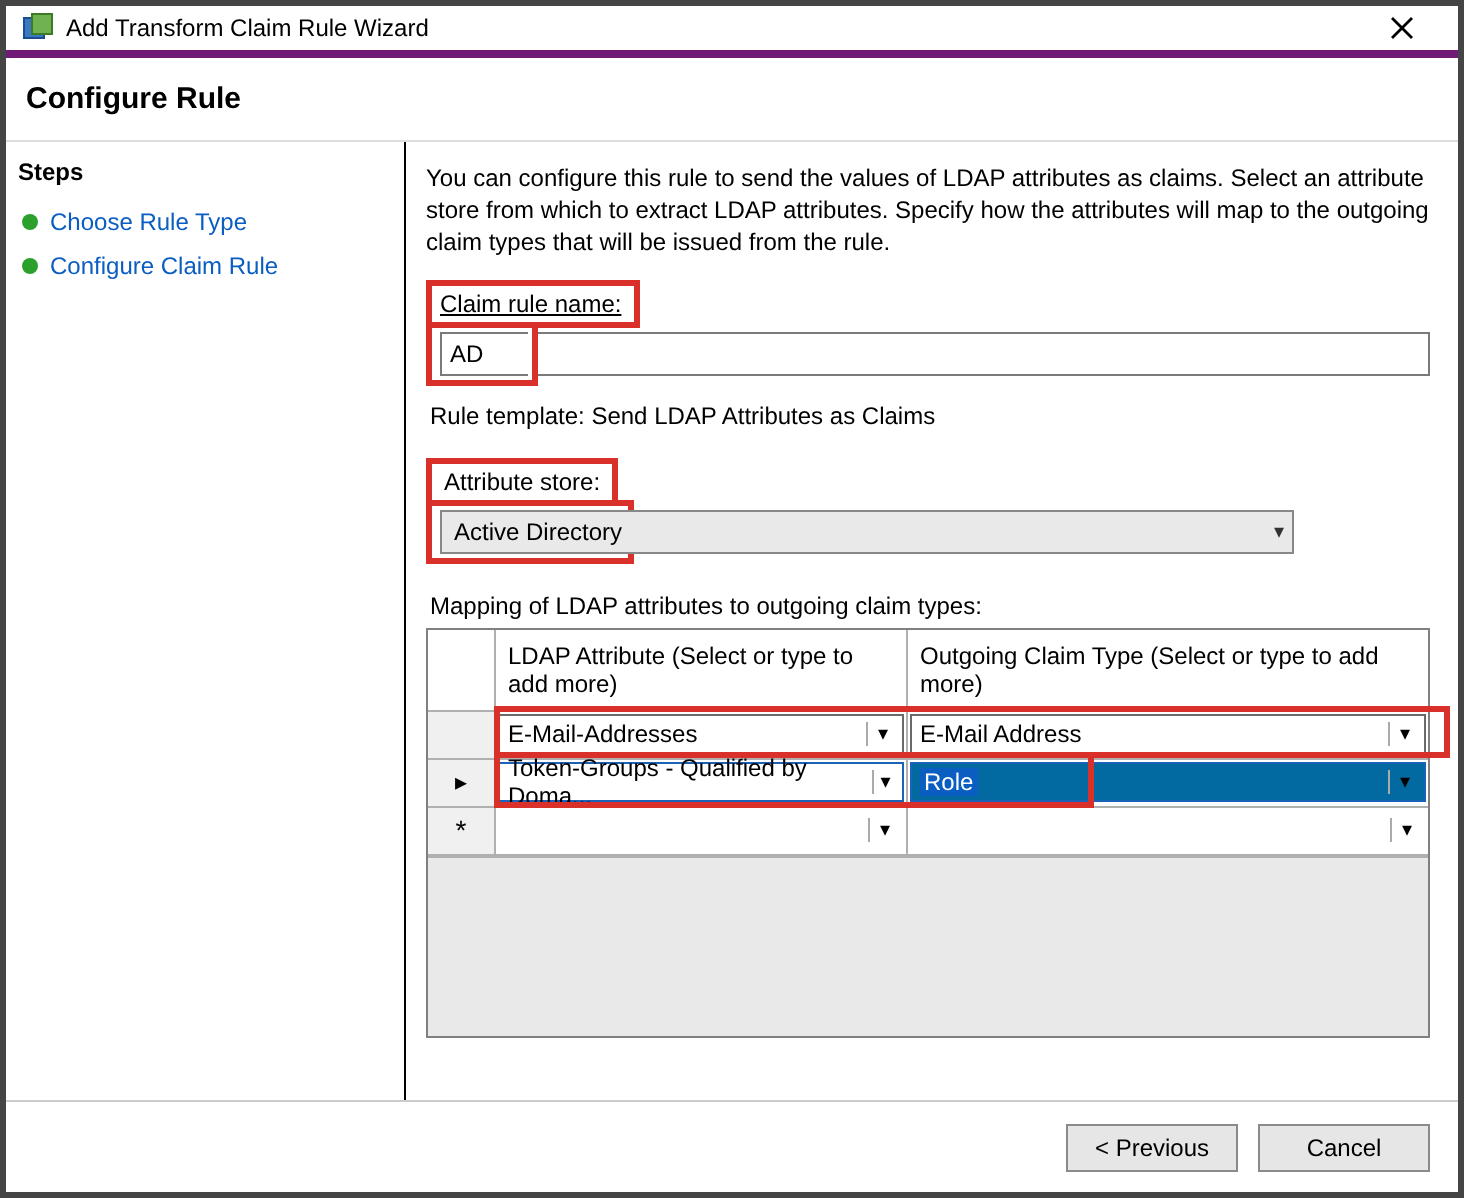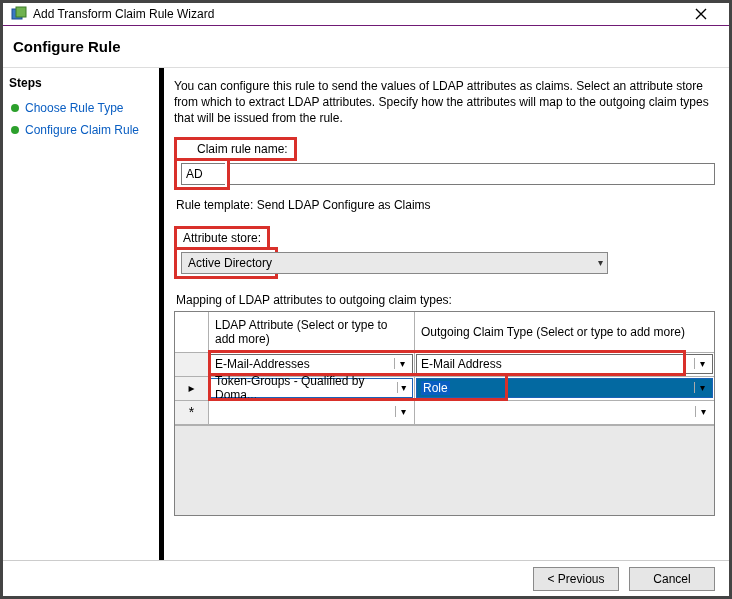--- a/index.html
+++ b/index.html
@@ -15,21 +15,21 @@
     border: 3px solid #444;
     display: flex;
     flex-direction: column;
     position: relative;
   }
   .titlebar {
     height: 18px;
     display: flex;
     align-items: center;
     padding: 11px 8px;
-    border-bottom: 1px solid #701a75;
+    border-bottom: 4px solid #701a75;
   }
   .titlebar .icon {
     width: 16px; height: 16px; margin-right: 6px;
     display: inline-flex; align-items:center; justify-content:center;
   }
   .titlebar .title { flex: 1; font-size: 12px; }
   .titlebar .close {
     width: 40px; height: 28px;
     display:flex; align-items:center; justify-content:center;
     font-size: 14px;
@@ -38,22 +38,22 @@
     padding: 12px 10px;
     border-bottom: 1px solid #ddd;
   }
   .header h1 { font-size: 15px; font-weight: bold; }
   .body {
     flex: 1;
     display: flex;
     overflow: hidden;
   }
   .sidebar {
-    width: 161px;
-    border-right: 5px solid #000000;
+    width: 200px;
+    border-right: 1px solid #000000;
     padding: 8px 6px;
   }
   .sidebar .steps-title { font-weight: bold; margin-bottom: 8px; font-size:12px;}
   .step {
     display: flex; align-items: center;
     padding: 3px 2px; margin-bottom: 2px;
     color: #0a5ec2;
     cursor: default;
   }
   .bullet {
@@ -62,22 +62,23 @@
   }
   .content {
     flex: 1;
     padding: 10px 14px 10px 10px;
     overflow: auto;
   }
   .desc { font-size: 12px; line-height: 1.35; margin-bottom: 10px; }
   .hl-box {
     border: 3px solid #d9302a;
     display: inline-block;
-    padding: 2px 6px 2px 20px;
+    padding: 2px 6px 2px 4px;
     margin-bottom: 2px;
+    text-decoration: underline;
   }
   .label { font-size: 12px; }
   .text-input {
     width: 100%;
     height: 22px;
     border: 1px solid #7a7a7a;
     padding: 2px 4px;
     font-size: 12px;
     font-family: inherit;
   }
@@ -156,21 +157,21 @@
   }
   .grid-wrap { position:relative; }
   .grid-body-pad {
     height: 90px;
     background:#e9e9e9;
     border-top:1px solid #b0b0b0;
   }
   .grid-row .col-handle { background:#f0f0f0; font-size:12px;}
   .footer {
     border-top: 1px solid #ccc;
-    height: 36px;
+    height: 46px;
     display:flex;
     align-items:center;
     justify-content:flex-end;
     padding: 0 14px;
     gap: 10px;
   }
   .btn {
     min-width: 86px;
     height: 24px;
     border: 1px solid #8a8a8a;
@@ -228,21 +229,21 @@
           <span class="label">Claim rule name:</span>
         </div>
         <div style="display:flex; align-items:flex-start;">
           <div style="border:3px solid #d9302a; border-top:3px solid #d9302a; padding:2px 4px; width:56px; margin-top:-3px;">
             <input class="text-input" style="width: 44px; border-right: none;" value="AD">
           </div>
           <input class="text-input" style="flex: 1 1 0%; border-left: none; margin-top: 2px; height: 22px;">
         </div>
       </div>
 
-      <div class="rule-template">Rule template: Send LDAP Configure as Claims</div>
+      <div class="rule-template">Rule template: Send LDAP Attributes as Claims</div>
 
       <div class="attr-store">
         <div style="border:3px solid #d9302a; display:inline-block; padding:2px 6px;">
           <span class="label">Attribute store:</span>
         </div>
         <div style="display:flex; align-items:flex-start;">
           <div style="border:3px solid #d9302a; padding:2px 4px; margin-top:-3px; width:104px;">
             <div class="combo" style="width:110px; border-right:none;">
               <span>Active Directory</span>
             </div>

